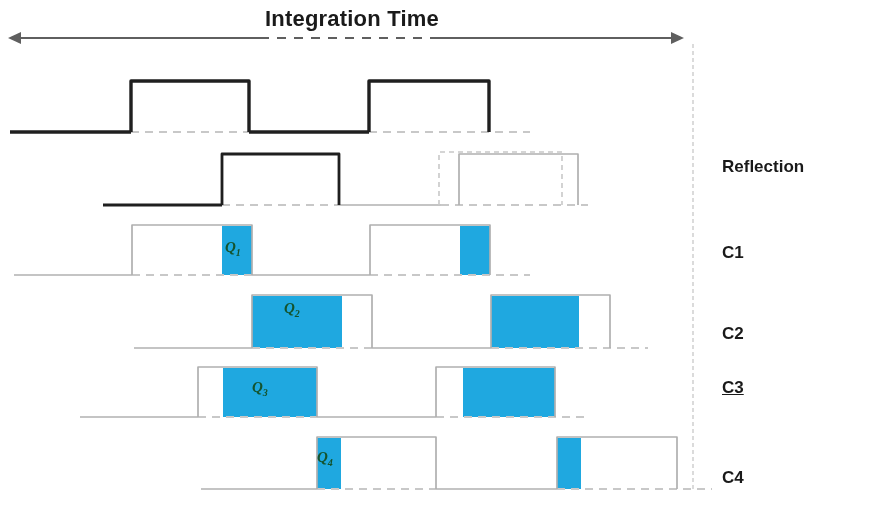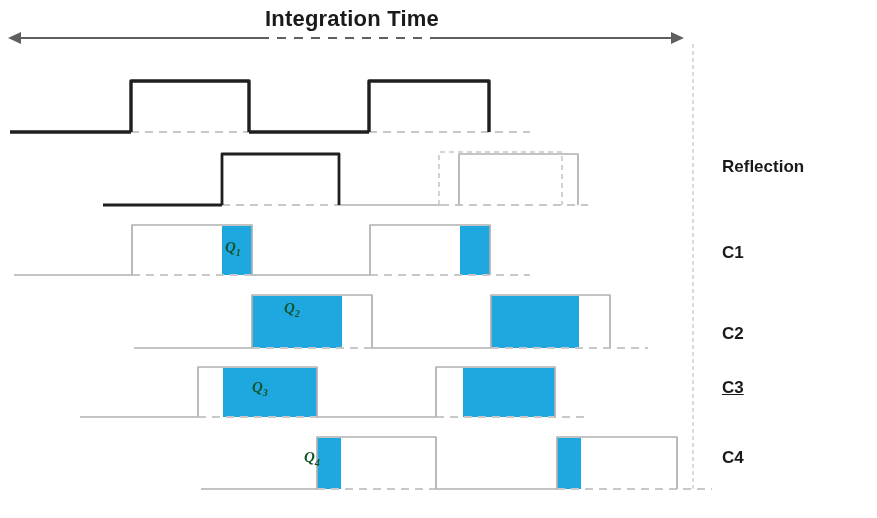--- a/index.html
+++ b/index.html
@@ -21,29 +21,29 @@
 
   .title{position:absolute;left:0;top:6px;width:704px;text-align:center;
          font-size:22px;font-weight:700;color:var(--text);letter-spacing:.2px;}
 
   .row-label{position:absolute;left:722px;font-size:17px;font-weight:700;color:var(--text);}
   #lbl-light{top:80px;}
   #lbl-reflection{top:157px;}
   #lbl-c1{top:243px;}
   #lbl-c2{top:300px;margin-top:24px;}
   #lbl-c3{top:378px;text-decoration:underline;}
-  #lbl-c4{top:448px;}
+  #lbl-c4{top:468px;}
 
   .q-label{position:absolute;font-family:"Liberation Serif",serif;
            font-style:italic;font-weight:700;font-size:15px;color:#14532d;line-height:1;}
   .q-label sub{font-size:10px;font-style:italic;vertical-align:-4px;}
   #q1{left:225px;top:240px;}
   #q2{left:284px;top:301px;}
   #q3{left:252px;top:380px;}
-  #q4{left:304px;top:450px;}
+  #q4{left:317px;top:450px;}
 </style>
 </head>
 <body>
 
 <div id="stage">
   <svg id="wave-svg" viewBox="0 0 877 518">
       <path d="M16 38L260 38" class="s-arrow"></path>
       <path d="M432 38L676 38" class="s-arrow"></path>
       <path d="M260 38L432 38" class="s-arrow dash"></path>
       <path d="M8 38 l13 -6 v12 Z" class="f-arrow"></path>

